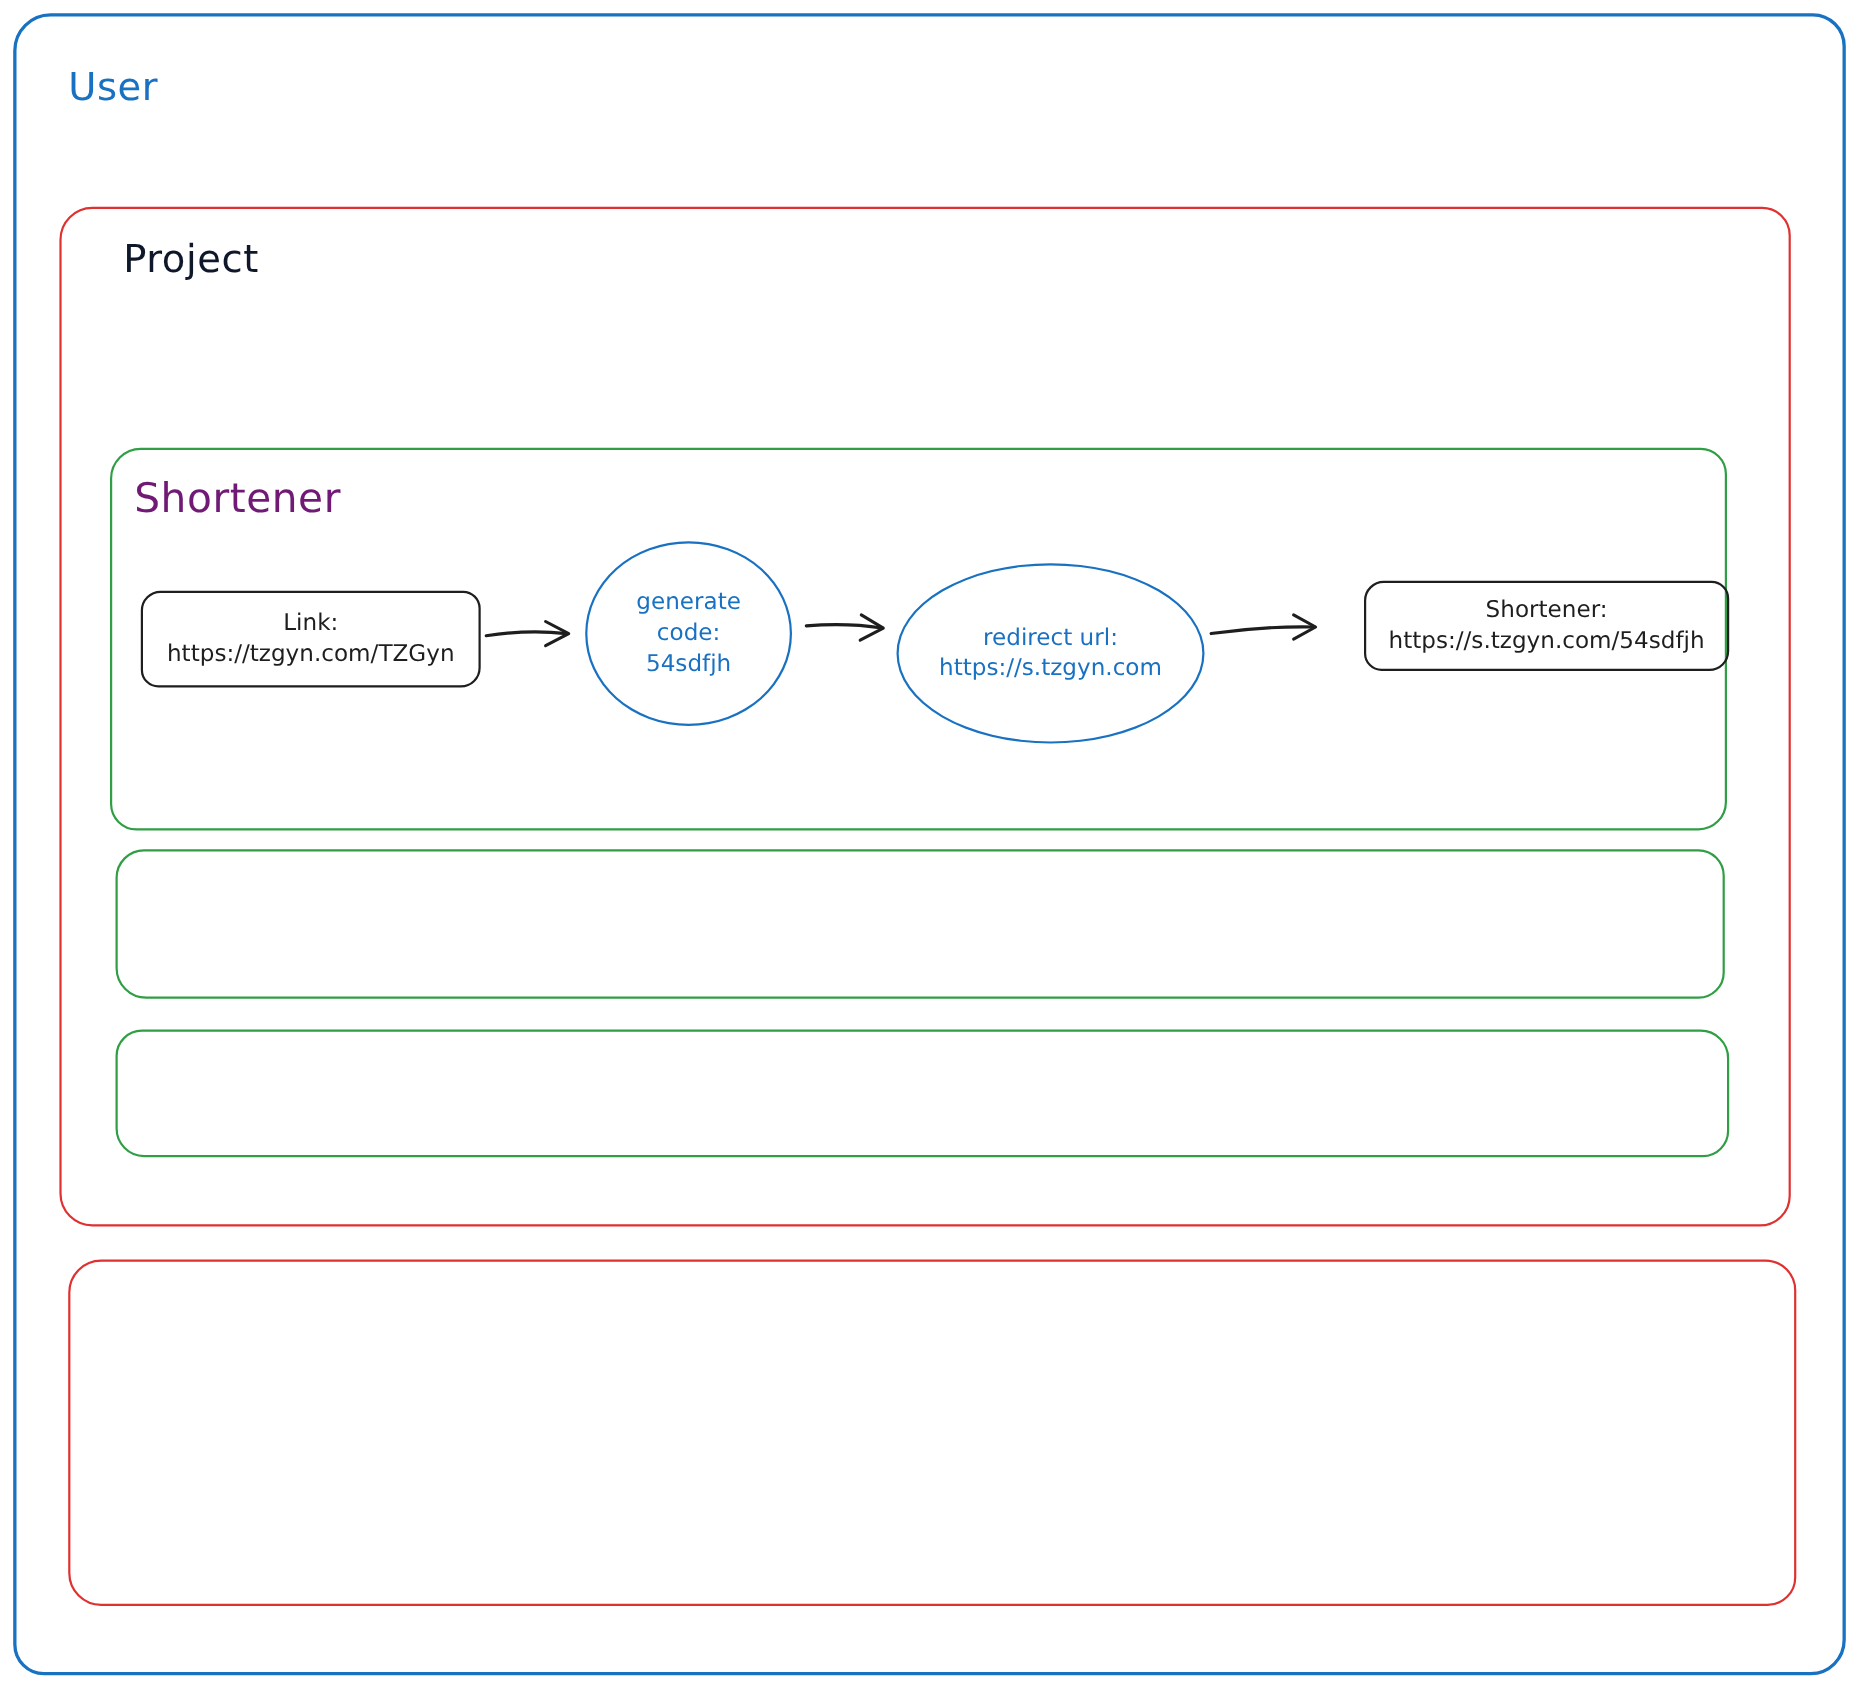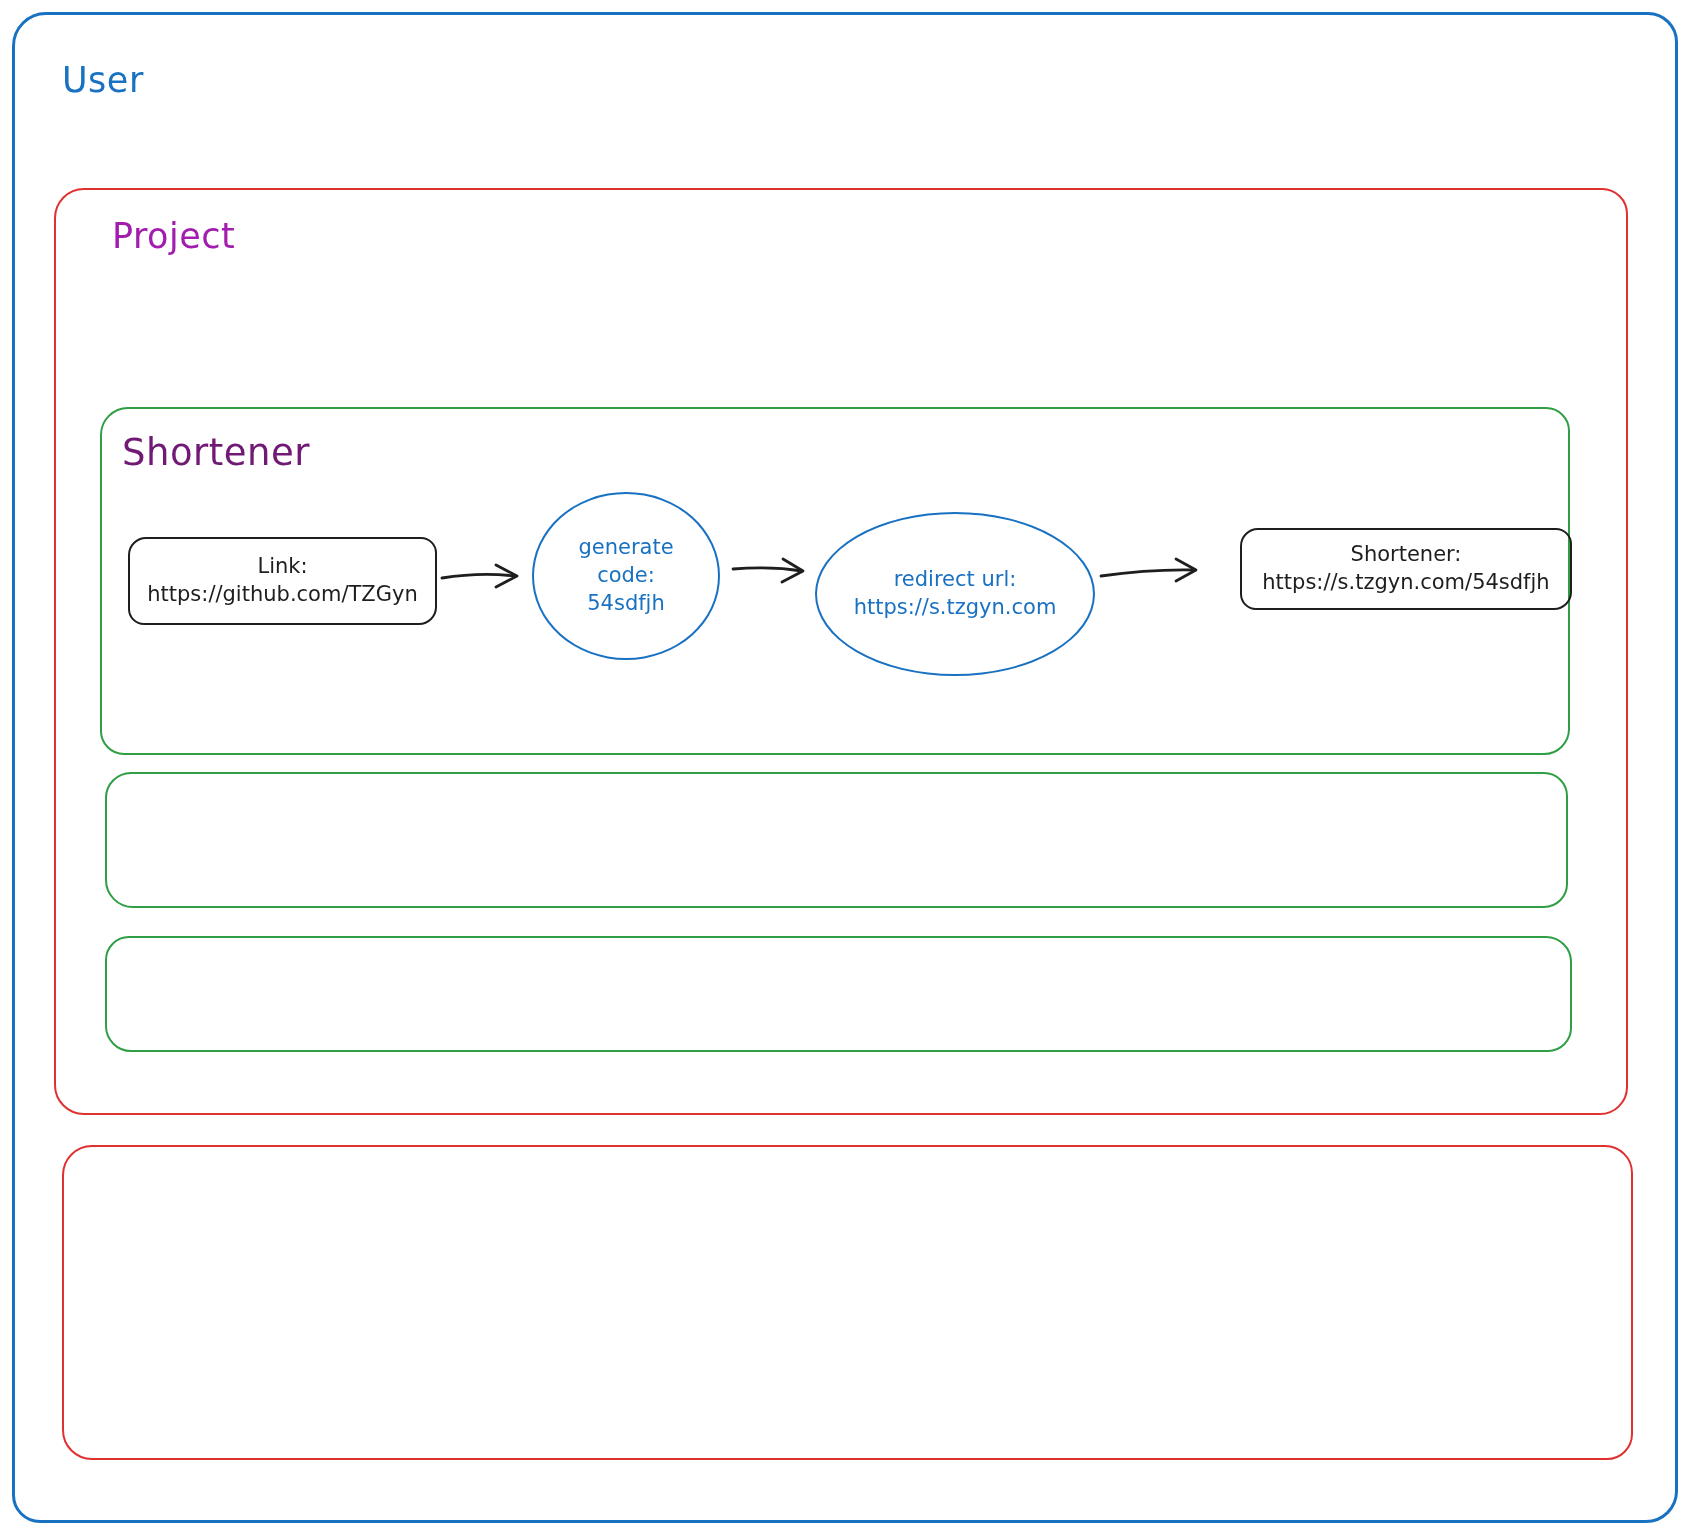--- a/index.html
+++ b/index.html
@@ -36,21 +36,21 @@
   }
   .user-label { left: 62px; top: 60px; font-size: 35px; color: #1971c2; }
 
   
   .project-box {
     left: 54px; top: 188px;
     width: 1574px; height: 927px;
     border: 2.5px solid #e03131;
     border-radius: 30px 26px 28px 30px;
   }
-  .project-label { left: 112px; top: 216px; font-size: 35px; color: #a21caf; }
+  .project-label { left: 112px; top: 216px; font-size: 35px; color: #0f172a; }
 
   
   .shortener-box {
     left: 100px; top: 407px;
     width: 1470px; height: 348px;
     border: 2.5px solid #2f9e44;
     border-radius: 28px 24px 26px 24px;
   }
   .shortener-label { left: 122px; top: 431px; font-size: 37px; color: #701a75; }
 
@@ -127,21 +127,21 @@
   <div class="frame-label user-label">User</div>
 
   <div class="frame project-box"></div>
   <div class="frame-label project-label">Project</div>
 
   <div class="frame shortener-box"></div>
   <div class="frame-label shortener-label">Shortener</div>
 
   <div class="node node-rect link-node">
     <div>Link:</div>
-    <div>https://github.com/TZGyn</div>
+    <div>https://tzgyn.com/TZGyn</div>
   </div>
 
   <div class="node node-ellipse generate-node">
     <div>generate</div>
     <div>code:</div>
     <div>54sdfjh</div>
   </div>
 
   <div class="node node-ellipse redirect-node">
     <div>redirect url:</div>

